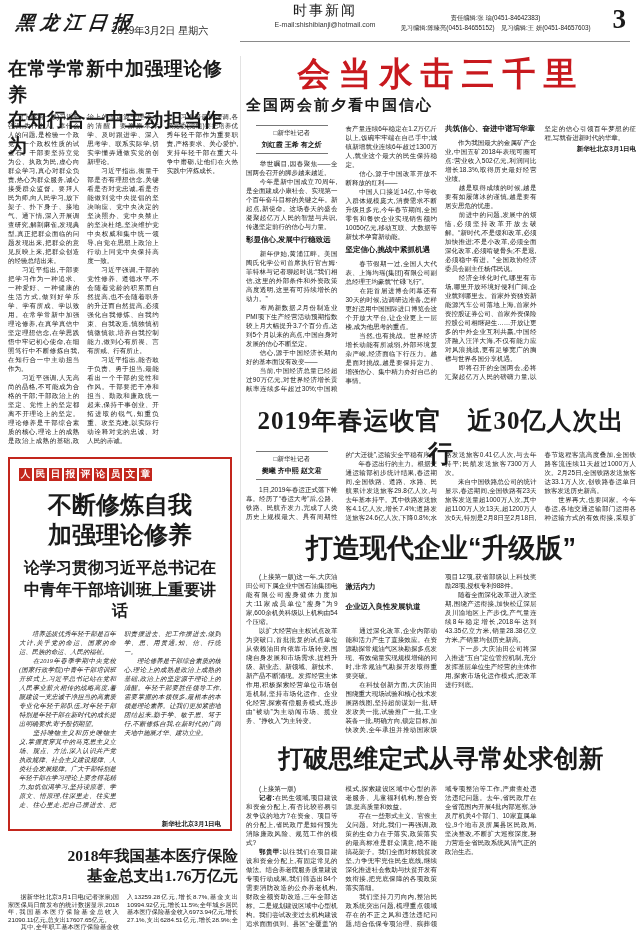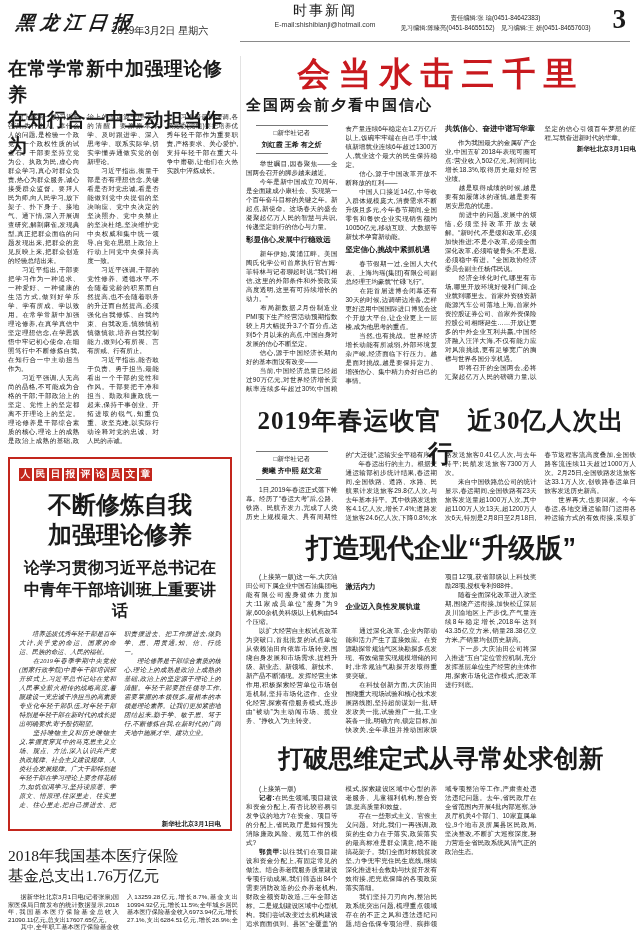--- a/index.html
+++ b/index.html
@@ -43,21 +43,21 @@
     border:2px solid #c3261d; padding:9px 9px 6px 9px; }
   .tag-row { display:flex; gap:2px; }
   .tag-char { width:13px; height:13px; background:#c3261d; color:#fff; font-size:9.5px;
     font-weight:bold; display:flex; align-items:center; justify-content:center; }
   .pbox-title { font-size:24px; font-weight:bold; text-align:center; line-height:1.25; margin-top:9px; }
   .pbox-sub { font-size:16px; font-weight:bold; text-align:center; line-height:1.35; margin-top:7px; }
   .pbox-body { margin-top:7px; height:188px; font-family:"Liberation Serif",serif;
     font-style:italic; font-size:6.4px; line-height:9px; }
   
   .mi { position:absolute; left:8px; top:846px; width:230px; }
-  .mi-h { font-size:15.5px; font-weight:normal; text-align:left; line-height:1.32;
+  .mi-h { font-size:15.5px; font-weight:bold; text-align:right; line-height:1.32;
     font-family:"Liberation Serif",serif; }
   .mi-body { margin-top:6px; height:38px; font-size:6.2px; line-height:7.6px; }
   
   .mh { position:absolute; left:246px; top:52px; width:390px; text-align:center;
     font-size:33px; font-weight:bold; color:#c8191e; letter-spacing:8px;
     font-family:"Liberation Serif",serif; }
   .mh-sub { position:absolute; left:246px; top:96px; width:390px; text-align:left;
     font-size:15px; font-weight:bold; letter-spacing:2px; font-family:"Liberation Serif",serif; }
   .main-body { position:absolute; left:246px; top:124px; width:390px; height:274px; }
   .cy-h { position:absolute; left:246px; top:404px; width:390px; text-align:center;

